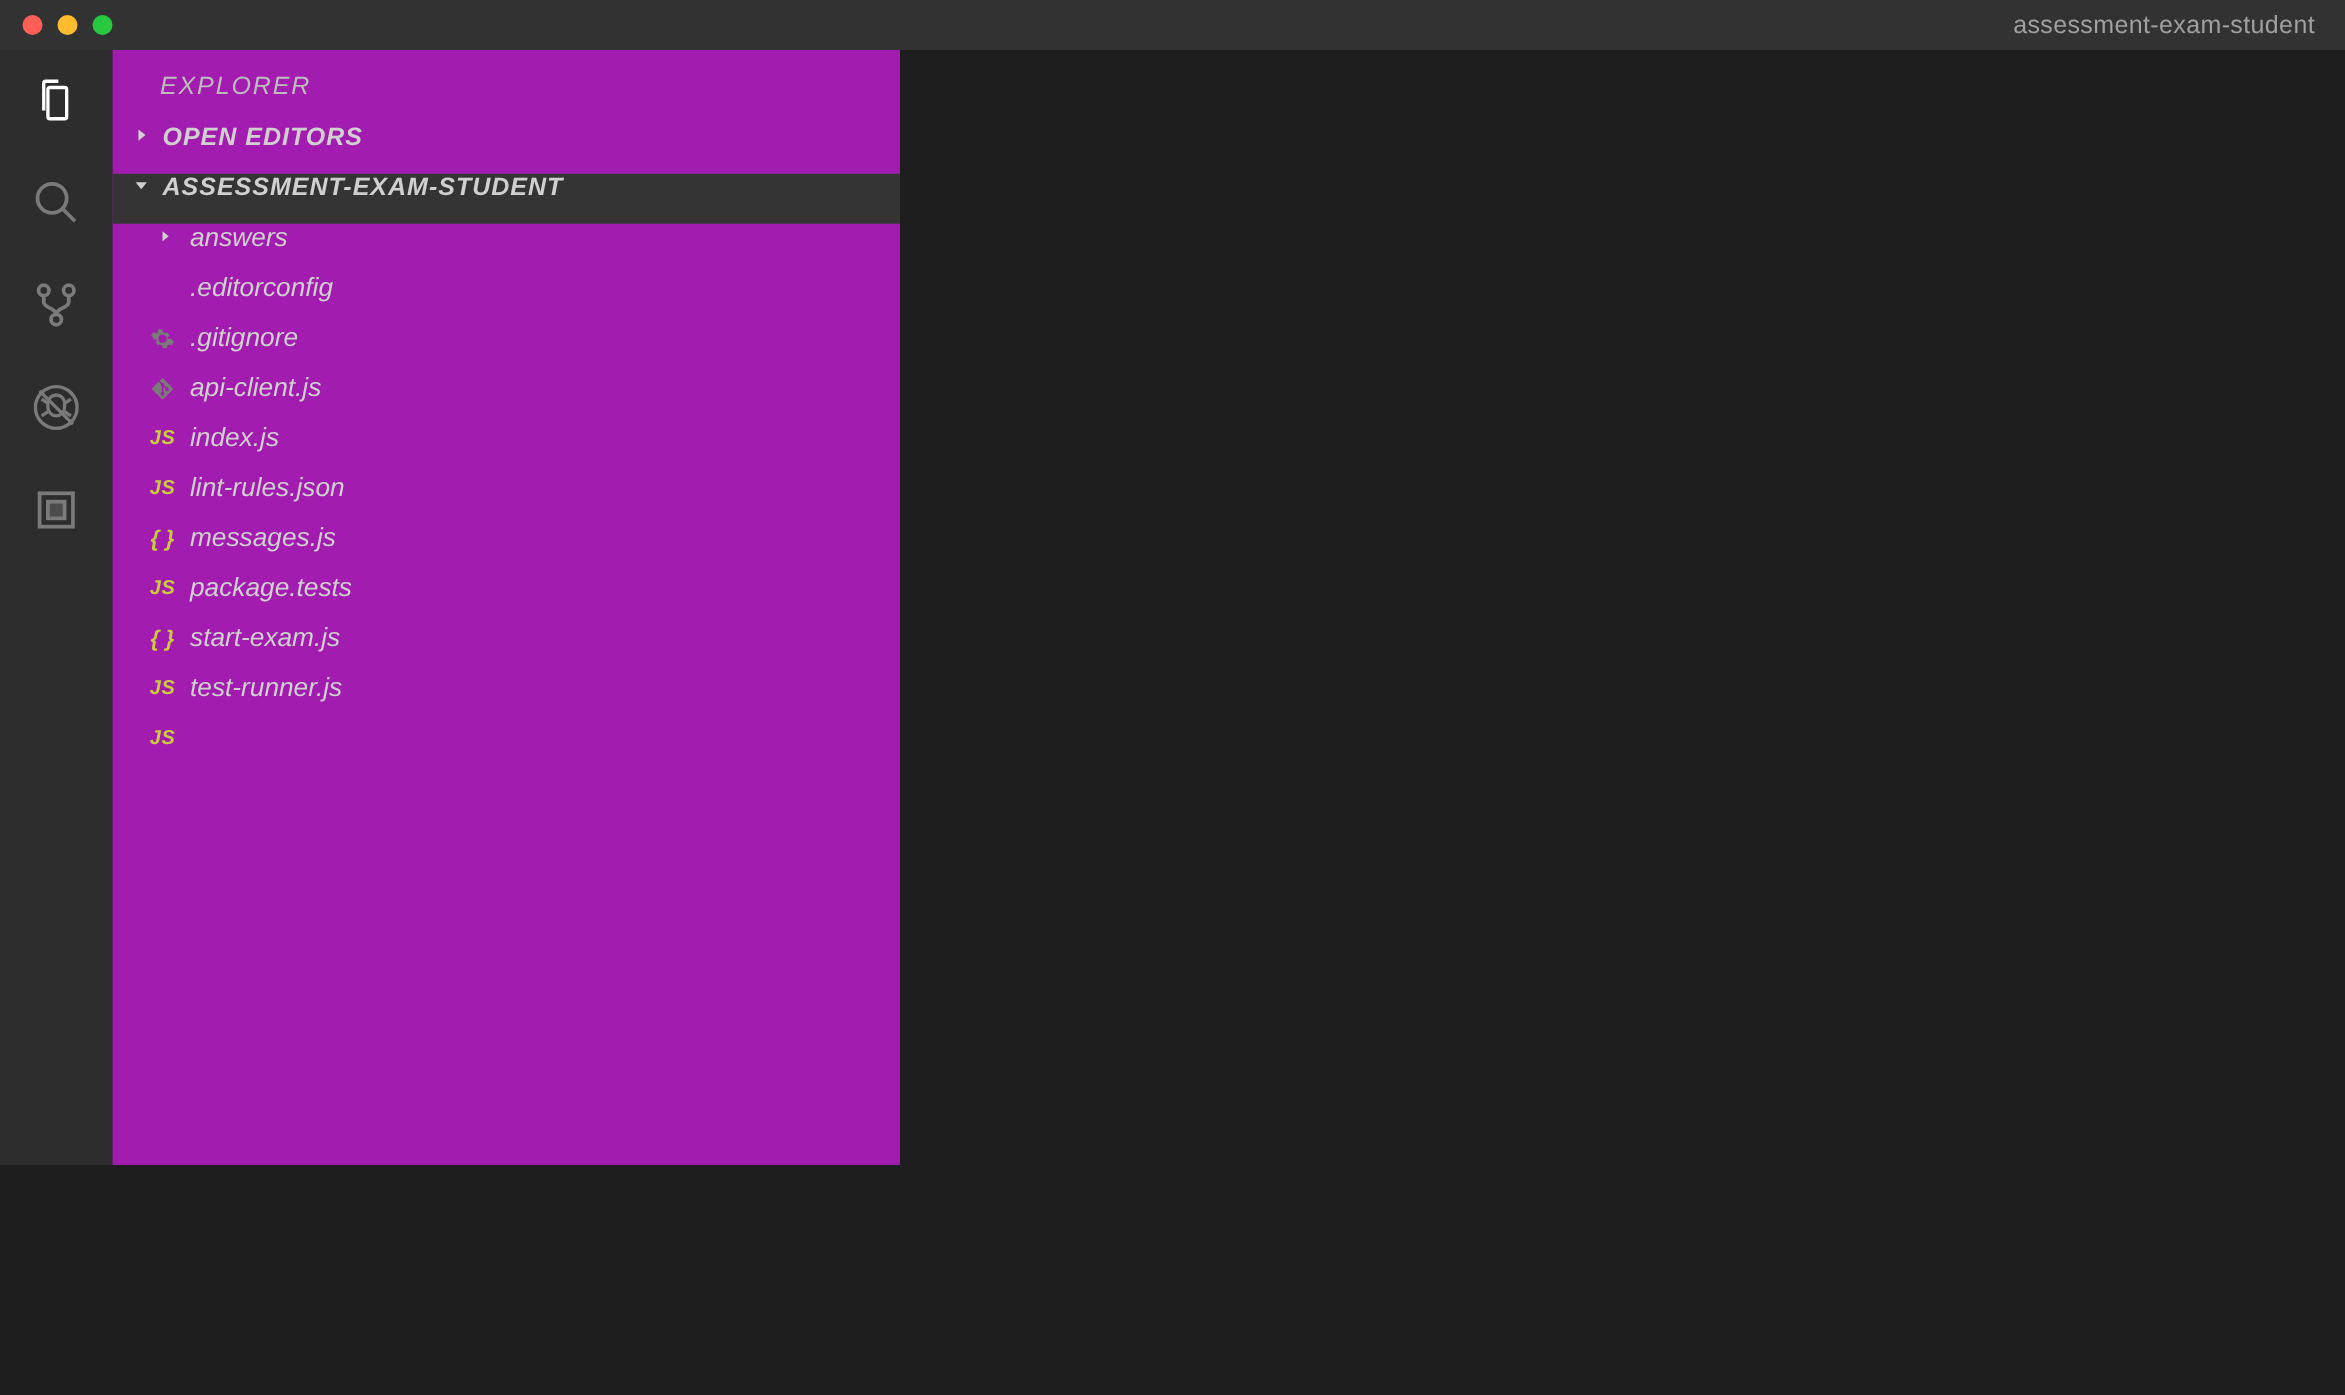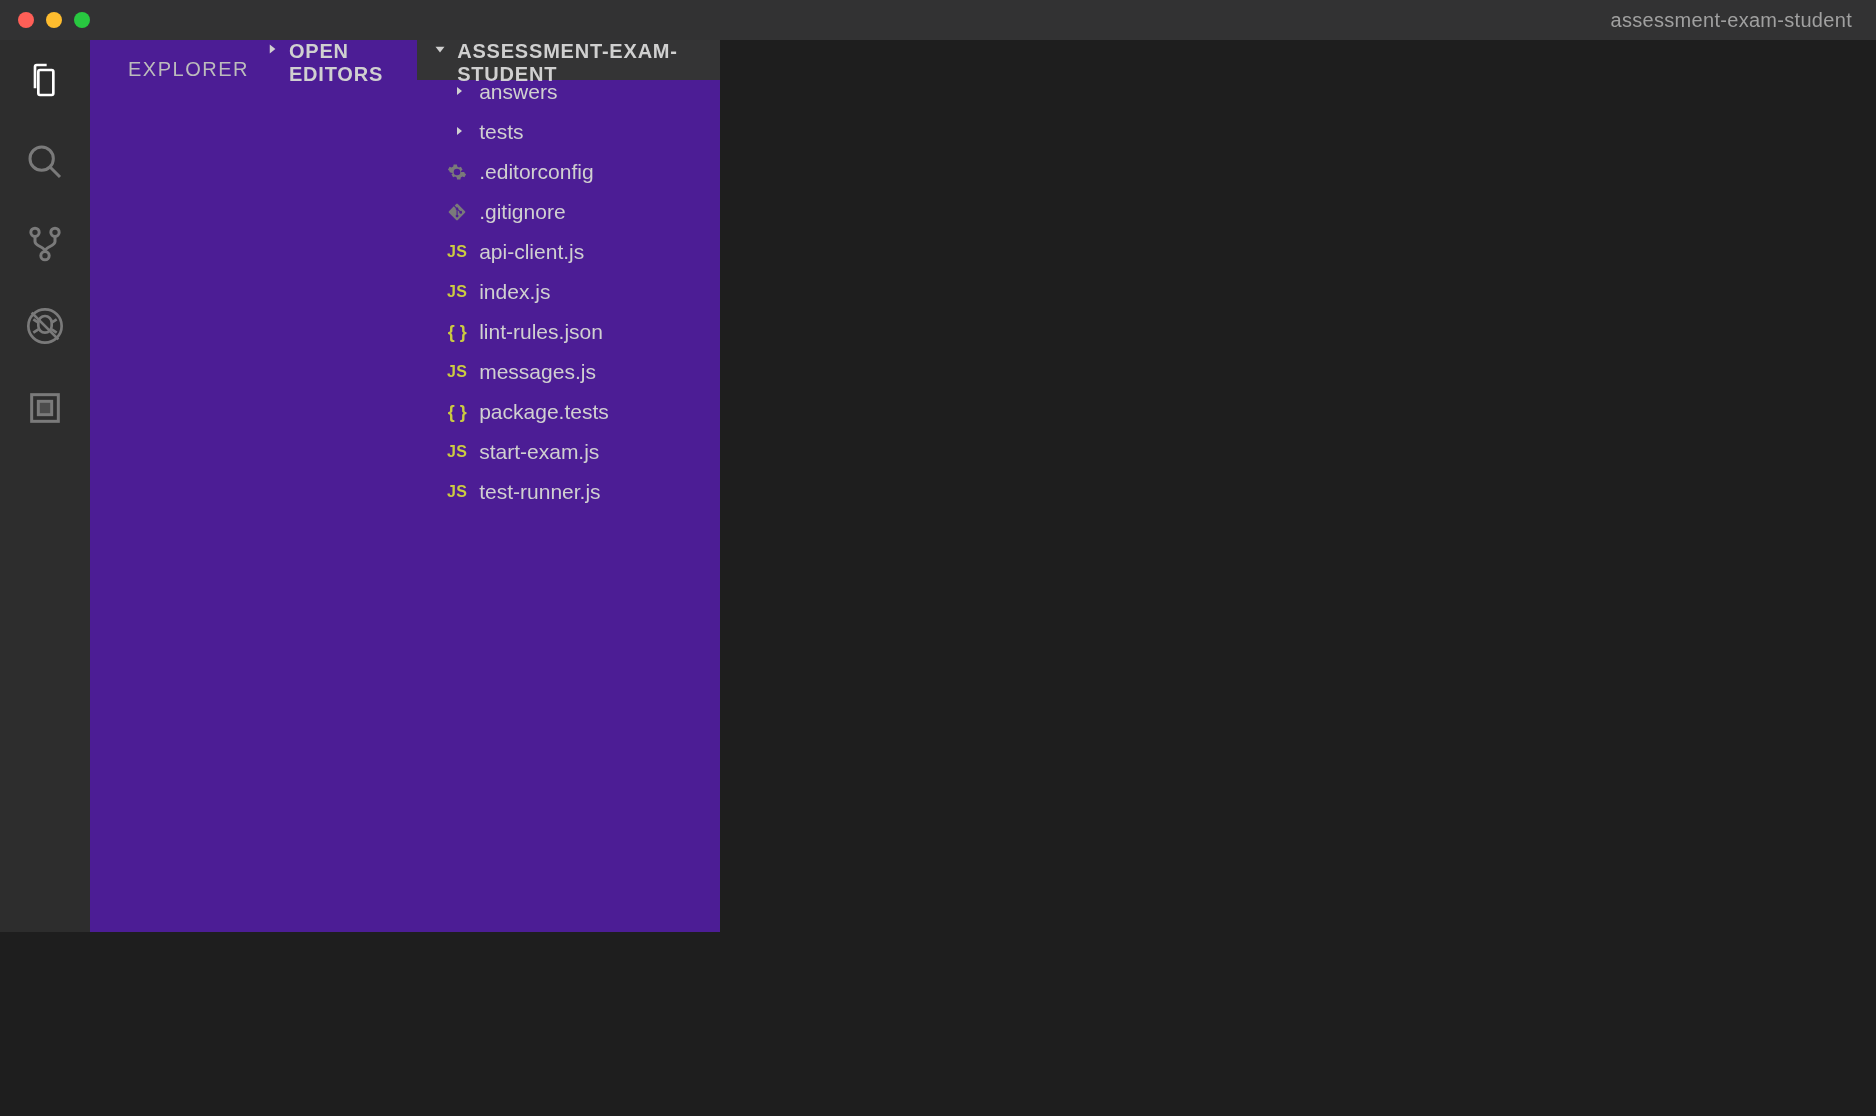--- a/index.html
+++ b/index.html
@@ -75,24 +75,25 @@
     }
     .activity-icon.active {
       color: #ffffff;
     }
     .activity-icon svg {
       width: 40px;
       height: 40px;
     }
     .sidebar {
       width: 630px;
-      background: #4c1d95;
-      display: flex;
-      flex-direction: row;
-      flex-shrink: 0;
+      background: #a21caf;
+      display: flex;
+      flex-direction: column;
+      flex-shrink: 0;
+      font-style: italic;
     }
     .sidebar-header {
       padding: 18px 0 18px 38px;
       color: #bcbcbc;
       font-size: 20px;
       letter-spacing: 1.5px;
       font-weight: 400;
     }
     .section {
       display: flex;
@@ -134,20 +135,21 @@
       font-size: 21px;
     }
     .tree-item .file-icon {
       width: 24px;
       height: 24px;
       margin-right: 10px;
       display: flex;
       align-items: center;
       justify-content: center;
       flex-shrink: 0;
+      margin-top: 40px;
     }
     .tree-item.folder .folder-twisty {
       width: 16px;
       height: 16px;
       margin-right: 12px;
       flex-shrink: 0;
     }
     .tree-item.folder {
       padding-left: 34px;
     }
@@ -264,28 +266,20 @@
 
           <div class="tree-item folder">
             <span class="folder-twisty">
               <svg viewBox="0 0 16 16" fill="currentColor">
                   <path d="M6 4l5 4-5 4z"></path>
                 </svg>
             </span>
             <span>answers</span>
           </div>
 
-          <div class="tree-item folder">
-            <span class="folder-twisty">
-              <svg viewBox="0 0 16 16" fill="currentColor">
-                  <path d="M6 4l5 4-5 4z"></path>
-                </svg>
-            </span>
-            <span>tests</span>
-          </div>
 
           <div class="tree-item file">
             <span class="file-icon icon-gear">
               <svg viewBox="0 0 24 24" width="20" height="20" fill="currentColor">
                   <path d="M12 8a4 4 0 1 0 0 8 4 4 0 0 0 0-8zm9 4a7 7 0 0 1-.1 1.2l2 1.6-2 3.4-2.4-.9a7 7 0 0 1-2 1.2l-.4 2.5h-4l-.4-2.5a7 7 0 0 1-2-1.2l-2.4.9-2-3.4 2-1.6A7 7 0 0 1 3 12a7 7 0 0 1 .1-1.2l-2-1.6 2-3.4 2.4.9a7 7 0 0 1 2-1.2L7.9 3h4l.4 2.5a7 7 0 0 1 2 1.2l2.4-.9 2 3.4-2 1.6c.1.4.1.8.1 1.2z"></path>
                 </svg>
             </span>
             <span>.editorconfig</span>
           </div>
 

